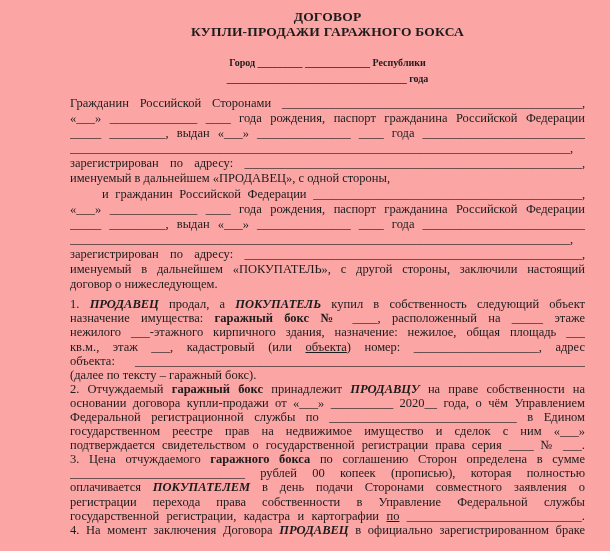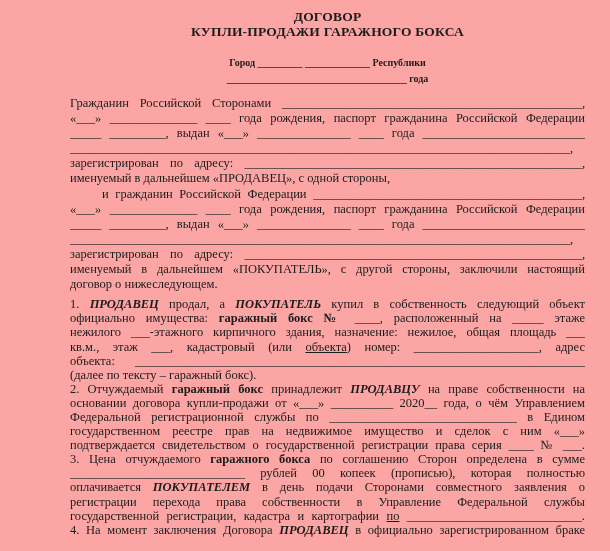--- a/index.html
+++ b/index.html
@@ -64,21 +64,21 @@
       <div class="line just intro"><span>зарегистрирован по адресу: </span><span>______________________________________________________,</span></div>
       <div class="line intro"><span>именуемый в дальнейшем «ПРОДАВЕЦ», с одной стороны,</span></div>
       <div class="line just intro" style="text-indent: 32px;"><span>и гражданин Российской Федерации </span><span>___________________________________________,</span></div>
       <div class="line just intro"><span>«___» ______________ ____ года рождения, паспорт гражданина Российской Федерации</span></div>
       <div class="line just intro"><span>_____ _________, выдан «___» _______________ ____ года </span><span>__________________________</span></div>
       <div class="line just intro"><span>________________________________________________________________________________,</span></div>
       <div class="line just intro"><span>зарегистрирован по адресу: </span><span>______________________________________________________,</span></div>
       <div class="line just intro"><span>именуемый в дальнейшем «ПОКУПАТЕЛЬ», с другой стороны, заключили настоящий</span></div>
       <div class="line intro"><span>договор о нижеследующем.</span></div>
       <div class="line just" style="margin-top: 5px;"><span>1. </span><span class="bi">ПРОДАВЕЦ</span><span> продал, а </span><span class="bi">ПОКУПАТЕЛЬ</span><span> купил в собственность следующий объект</span></div>
-      <div class="line just"><span>официально имущества: </span><span class="b">гаражный бокс №</span><span> ____, расположенный на _____ этаже</span></div>
+      <div class="line just"><span>назначение имущества: </span><span class="b">гаражный бокс №</span><span> ____, расположенный на _____ этаже</span></div>
       <div class="line just"><span>нежилого ___-этажного кирпичного здания, назначение: нежилое, общая площадь ___</span></div>
       <div class="line just"><span>кв.м., этаж ___, кадастровый (или </span><span class="u">объекта</span><span>) номер: ____________________, адрес</span></div>
       <div class="line just"><span>объекта: </span><span>________________________________________________________________________</span></div>
       <div class="line"><span>(далее по тексту – гаражный бокс).</span></div>
       <div class="line just"><span>2. Отчуждаемый </span><span class="b">гаражный бокс</span><span> принадлежит </span><span class="bi">ПРОДАВЦУ</span><span> на праве собственности на</span></div>
       <div class="line just"><span>основании договора купли-продажи от «___» __________ 2020__ года, о чём Управлением</span></div>
       <div class="line just"><span>Федеральной регистрационной службы по ______________________________ в Едином</span></div>
       <div class="line just"><span>государственном реестре прав на недвижимое имущество и сделок с ним «___»</span></div>
       <div class="line just"><span>подтверждается свидетельством о государственной регистрации права серия ____ № ___.</span></div>
       <div class="line just"><span>3. Цена отчуждаемого </span><span class="b">гаражного бокса</span><span> по соглашению Сторон определена в сумме</span></div>

